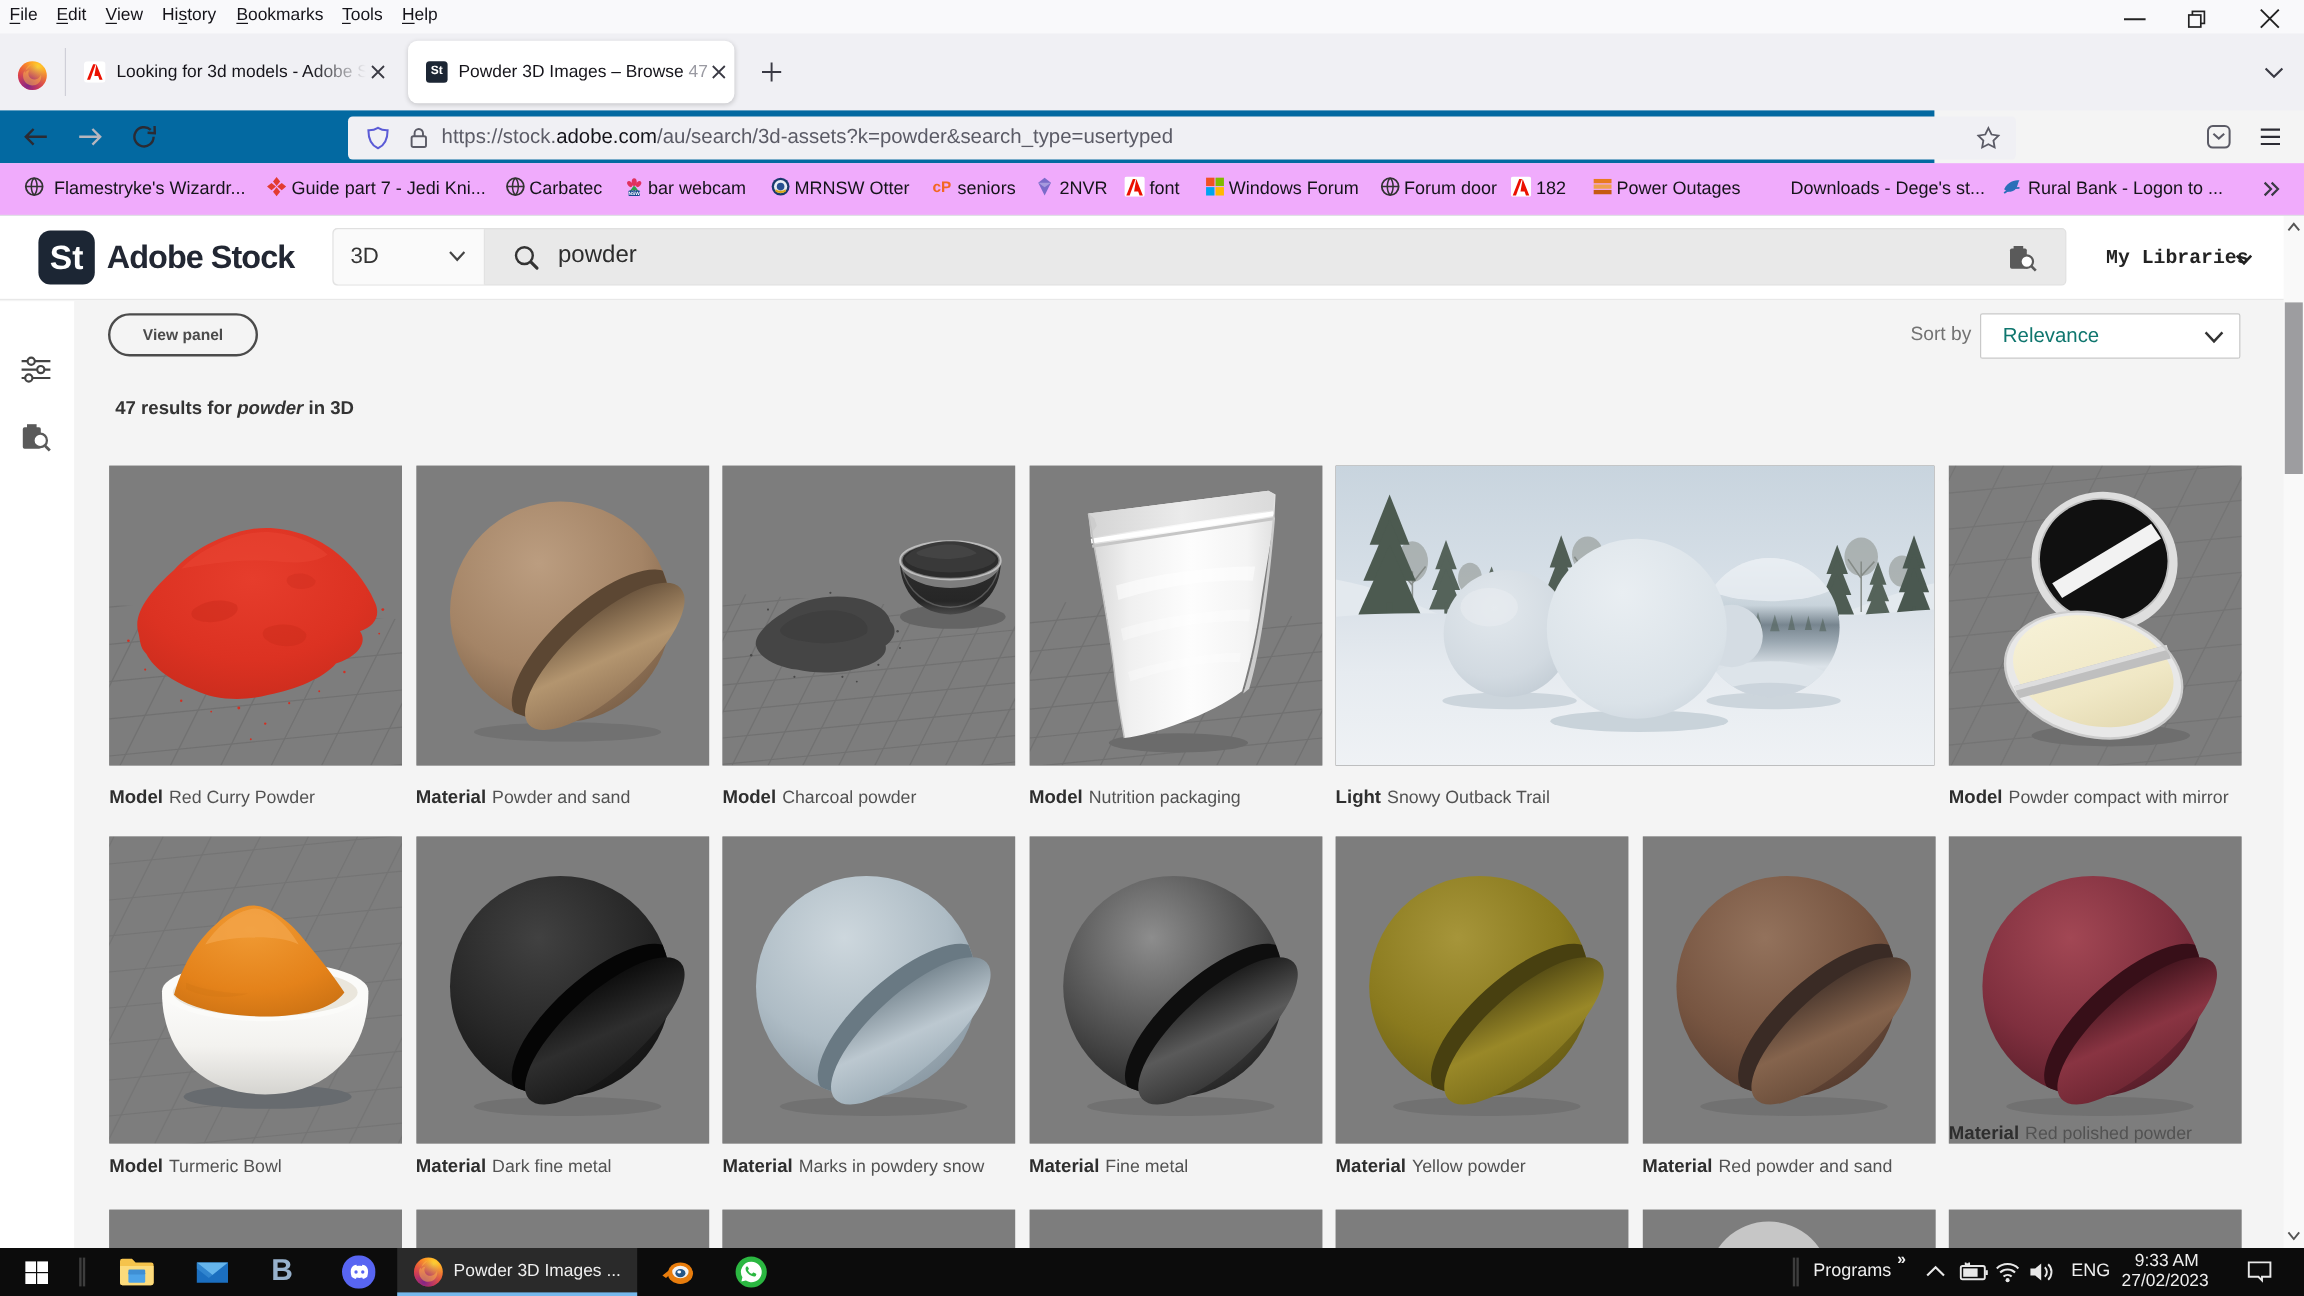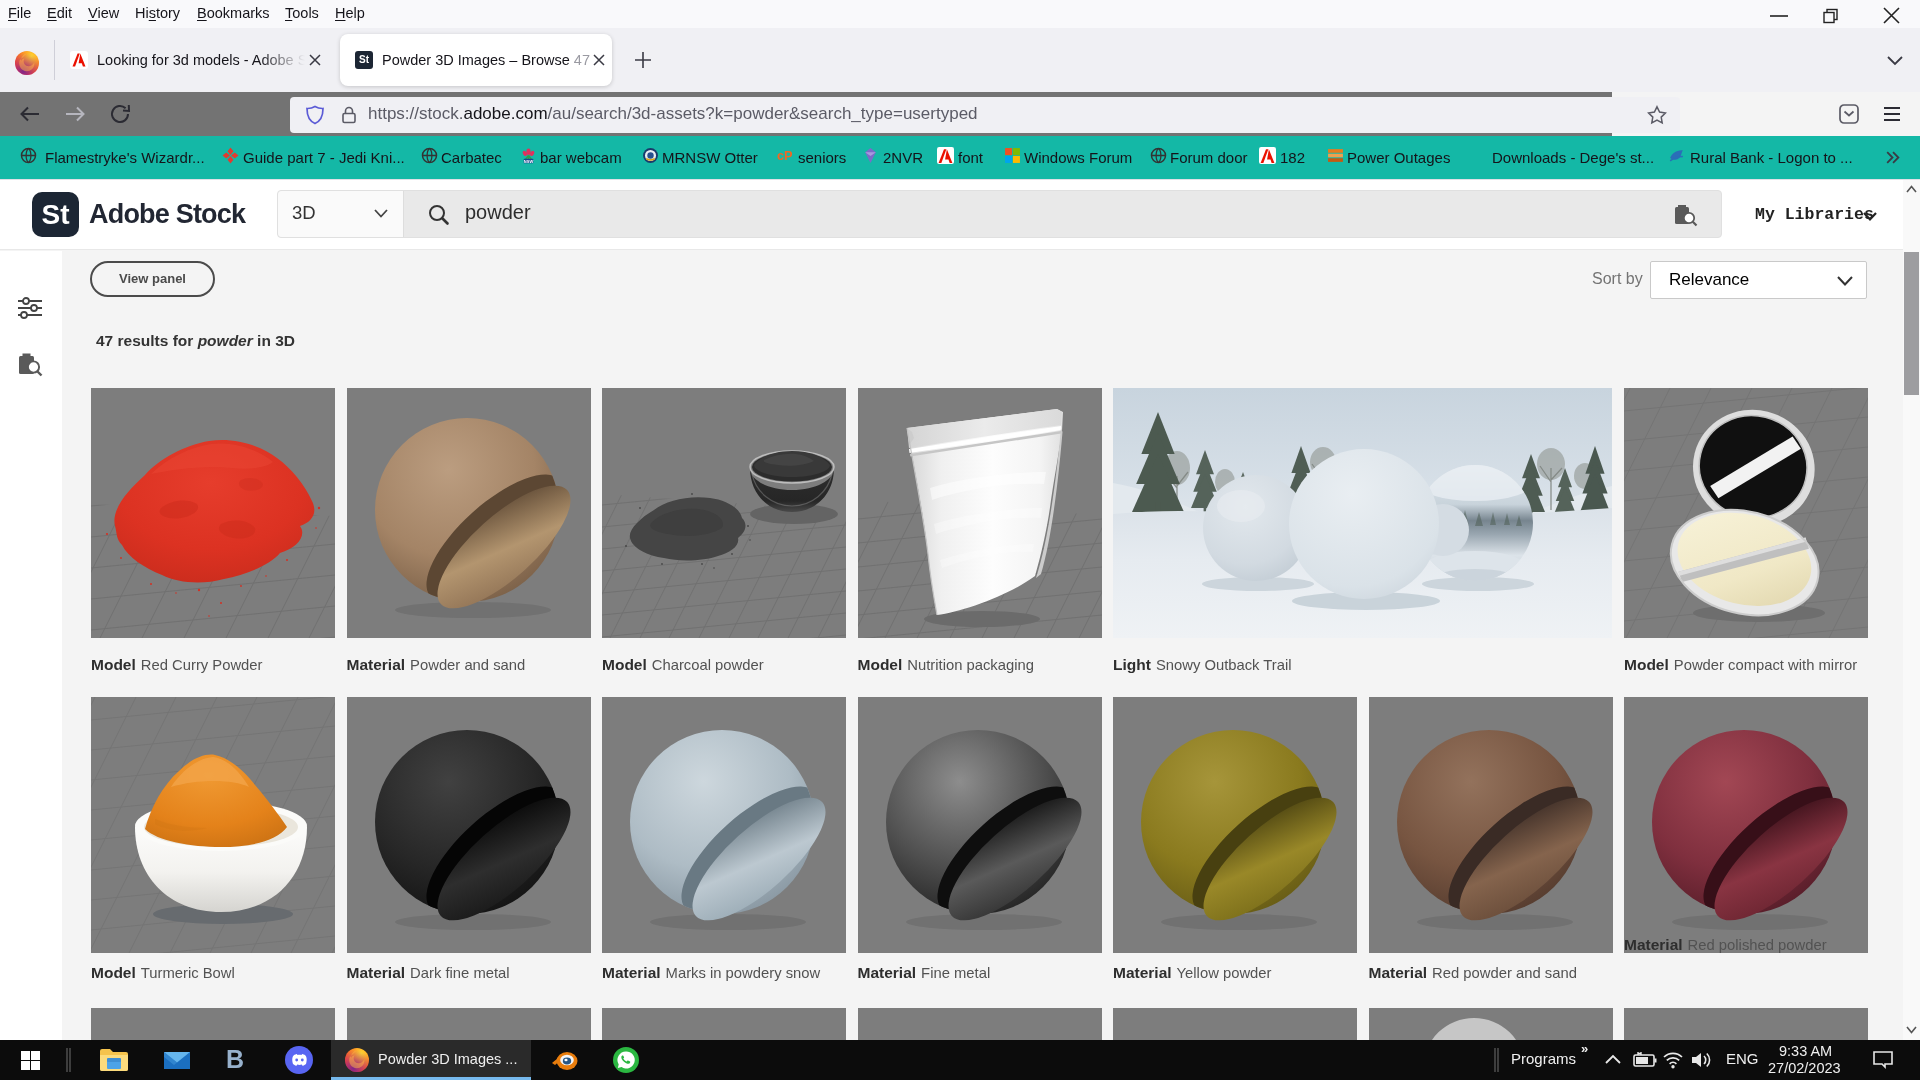--- a/index.html
+++ b/index.html
@@ -4,22 +4,22 @@
 <style>
   * { margin:0; padding:0; box-sizing:border-box; }
   html,body { width:1920px; height:1080px; overflow:hidden; font-family:"Liberation Sans", sans-serif; }
   body { position:relative; background:#f4f4f4; }
   .abs { position:absolute; }
   
   #menubar { left:0; top:0; width:1920px; height:28px; background:#f9f9fb; }
   #menubar .mi { position:absolute; top:5px; font-size:14.5px; color:#15141a; }
   #menubar .mi u { text-decoration:underline; text-underline-offset:2px; }
   #tabstrip { left:0; top:28px; width:1920px; height:64px; background:#f0f0f4; }
-  #navbar { left:0; top:92px; width:1612px; height:44px; background:#737373; }
-  #bmbar { left:0; top:136px; width:1920px; height:44px; background:#14b8a6; border-bottom:1px solid #e0e0e6; }
+  #navbar { left:0; top:92px; width:1612px; height:44px; background:#0369a1; }
+  #bmbar { left:0; top:136px; width:1920px; height:44px; background:#f0abfc; border-bottom:1px solid #e0e0e6; }
   .bm { position:absolute; top:13px; font-size:15px; color:#15141a; white-space:nowrap; }
   .bmi { position:absolute; top:11px; width:17px; height:17px; }
   #urlbar { position:absolute; left:290px; top:5px; width:1390px; height:36px; background:#f0f0f4; border-radius:4px; }
   .urltext { position:absolute; left:78px; top:7px; font-size:17px; color:#5b5b66; white-space:nowrap; }
   .urltext b { color:#15141a; font-weight:normal; }
   
   #pageheader { left:0; top:180px; width:1920px; height:70px; background:#fff; border-bottom:1px solid #e8e8e8; }
   #sidebar { left:0; top:251px; width:62px; height:789px; background:#fff; }
   #content { left:62px; top:251px; width:1841px; height:789px; background:#f4f4f4; }
   #stlogo { position:absolute; left:32px; top:12px; width:47px; height:45px; background:#1c2634; border-radius:10px; color:#fff; font-weight:bold; font-size:28px; text-align:center; line-height:45px; }
@@ -264,21 +264,21 @@
       <rect x="5.5" y="2.5" width="8" height="3.4" fill="#5a5a5a"></rect>
       <circle cx="16.5" cy="16" r="5.6" fill="#fff" stroke="#5a5a5a" stroke-width="1.9"></circle>
       <path d="M20.5 20.5 L24.5 24.5" stroke="#5a5a5a" stroke-width="2.4"></path>
     </svg>
 </div>
 
 <div id="content" class="abs">
   <div id="viewpanel">View panel</div>
   <span id="sortby">Sort by</span>
   <div id="relevance">
-    <span class="abs" style="left:18px;top:8px;font-size:17px;color:#000000">Relevance</span>
+    <span class="abs" style="left:18px;top:8px;font-size:17px;color:#0f766e">Relevance</span>
     <svg class="abs" style="left:185px;top:13px" width="18" height="13">
         <path d="M2 2 L9 9.5 L16 2" fill="none" stroke="#333" stroke-width="2"></path>
       </svg>
   </div>
   <div id="results">47 results for <i>powder</i> in 3D</div>
 </div>
 <div class="card" style="left:91px;top:388px;width:244px;height:250px"><svg width="244" height="250" viewBox="0 0 244 250">
       <rect width="244" height="250" fill="#7d7d7d"></rect>
       <defs>
         <clipPath id="gcl1">

